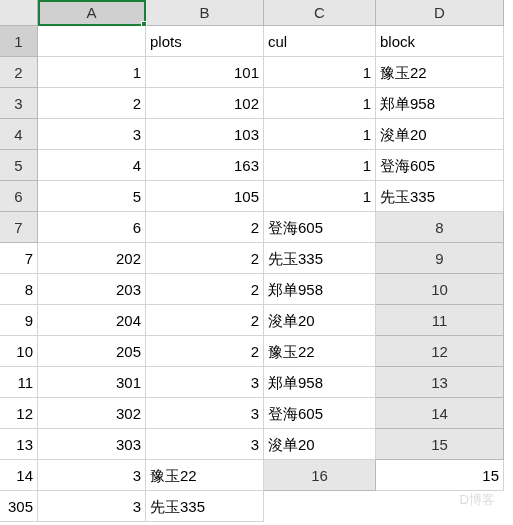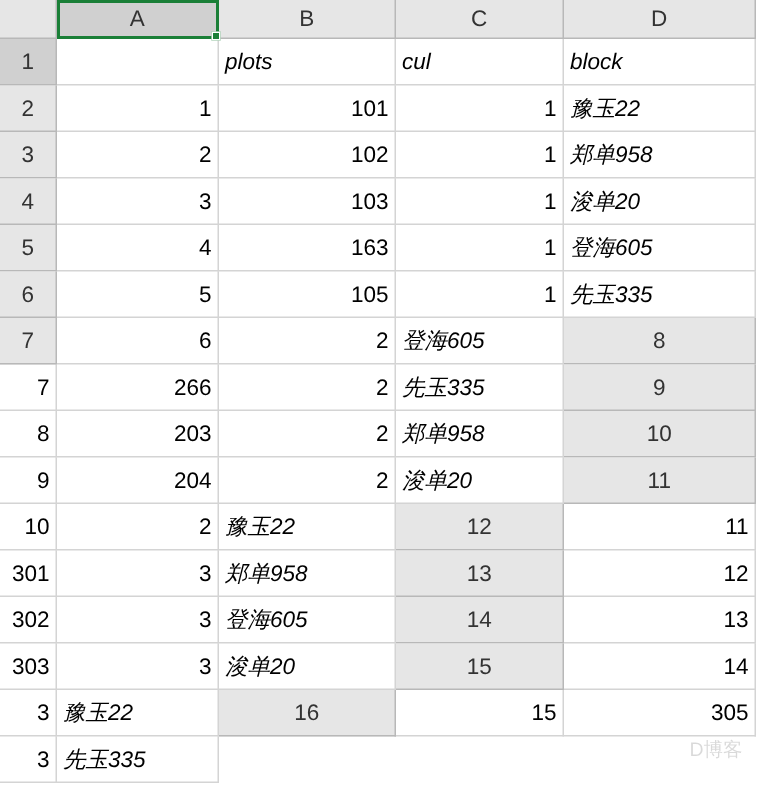--- a/index.html
+++ b/index.html
@@ -43,21 +43,21 @@
   .cell {
     border-right: 1px solid #d4d4d4;
     border-bottom: 1px solid #d4d4d4;
     height: 31px;
     line-height: 31px;
     padding: 0 4px;
     overflow: hidden;
     white-space: nowrap;
   }
   .num { text-align: right; }
-  .txt { text-align: left; font-style: italic; }
+  .txt { text-align: left; }
   .selbox {
     position: absolute;
     border: 2px solid #1a7f37;
     pointer-events: none;
     left: 38px;
     top: 0;
     width: 108px;
     height: 26px;
   }
   .selhandle {
@@ -123,35 +123,36 @@
     <div class="cell num">5</div>
     <div class="cell num">105</div>
     <div class="cell num">1</div>
     <div class="cell txt">先玉335</div>
     <div class="rowhdr">7</div>
     <div class="cell num">6</div>
     <div class="cell num">2</div>
     <div class="cell txt">登海605</div>
     <div class="rowhdr">8</div>
     <div class="cell num">7</div>
-    <div class="cell num">266</div>
+    <div class="cell num">202</div>
     <div class="cell num">2</div>
     <div class="cell txt">先玉335</div>
     <div class="rowhdr">9</div>
     <div class="cell num">8</div>
     <div class="cell num">203</div>
     <div class="cell num">2</div>
     <div class="cell txt">郑单958</div>
     <div class="rowhdr">10</div>
     <div class="cell num">9</div>
     <div class="cell num">204</div>
     <div class="cell num">2</div>
     <div class="cell txt">浚单20</div>
     <div class="rowhdr">11</div>
     <div class="cell num">10</div>
+    <div class="cell num">205</div>
     <div class="cell num">2</div>
     <div class="cell txt">豫玉22</div>
     <div class="rowhdr">12</div>
     <div class="cell num">11</div>
     <div class="cell num">301</div>
     <div class="cell num">3</div>
     <div class="cell txt">郑单958</div>
     <div class="rowhdr">13</div>
     <div class="cell num">12</div>
     <div class="cell num">302</div>

